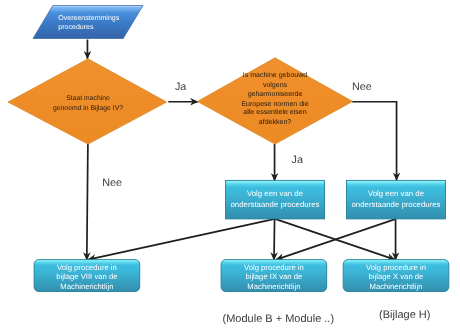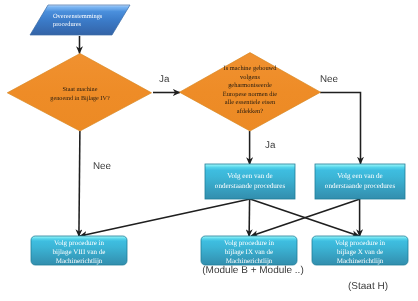--- a/index.html
+++ b/index.html
@@ -4,21 +4,21 @@
 <style>
   html,body{margin:0;padding:0;background:#ffffff;}
   body{width:418px;height:301px;overflow:hidden;
        font-family:"Liberation Sans",sans-serif;
        -webkit-font-smoothing:antialiased;
        text-rendering:geometricPrecision;}
   #stage{position:relative;width:418px;height:301px;background:#ffffff;}
   svg#canvas{position:absolute;left:0;top:0;width:418px;height:301px;}
 
   .nodetext{position:absolute;text-align:center;color:#ffffff;}
-  .nodetext div{white-space:nowrap;font-family:Liberation Serif, serif;}
+  .nodetext div{white-space:nowrap;}
 
   .t-start{font-size:6.4px;line-height:8.4px;text-align:left;}
   .t-dia1 {font-size:6.2px;line-height:8.6px;color:#231a10;}
   .t-dia2 {font-size:6.4px;line-height:8.5px;color:#231a10;}
   .t-proc {font-size:7.1px;line-height:9.5px;}
   .t-mod  {font-size:7.0px;line-height:9.0px;}
 
   .edgelabel{position:absolute;color:#3d3d3d;font-weight:normal;font-size:9.8px;
              line-height:9px;white-space:nowrap;}
   .caption{position:absolute;color:#3a3a3a;font-size:10px;line-height:11px;
@@ -126,15 +126,15 @@
     <div>Volg procedure in</div>
     <div>bijlage X van de</div>
     <div>Machinerichtlijn</div>
   </div>
 
   <div class="edgelabel" style="left:159px;top:75px;">Ja</div>
   <div class="edgelabel" style="left:93px;top:162px;">Nee</div>
   <div class="edgelabel" style="left:320px;top:75px;">Nee</div>
   <div class="edgelabel" style="left:265px;top:141px;">Ja</div>
 
-  <div class="caption" style="left:183px;top:265px;width:140px;">(Module B + Module ..)</div>
-  <div class="caption" style="left:318px;top:281px;width:100px;">(Staat H)</div>
+  <div class="caption" style="left:183px;top:285px;width:140px;">(Module B + Module ..)</div>
+  <div class="caption" style="left:318px;top:281px;width:100px;">(Bijlage H)</div>
 </div>
 
 </body></html>

